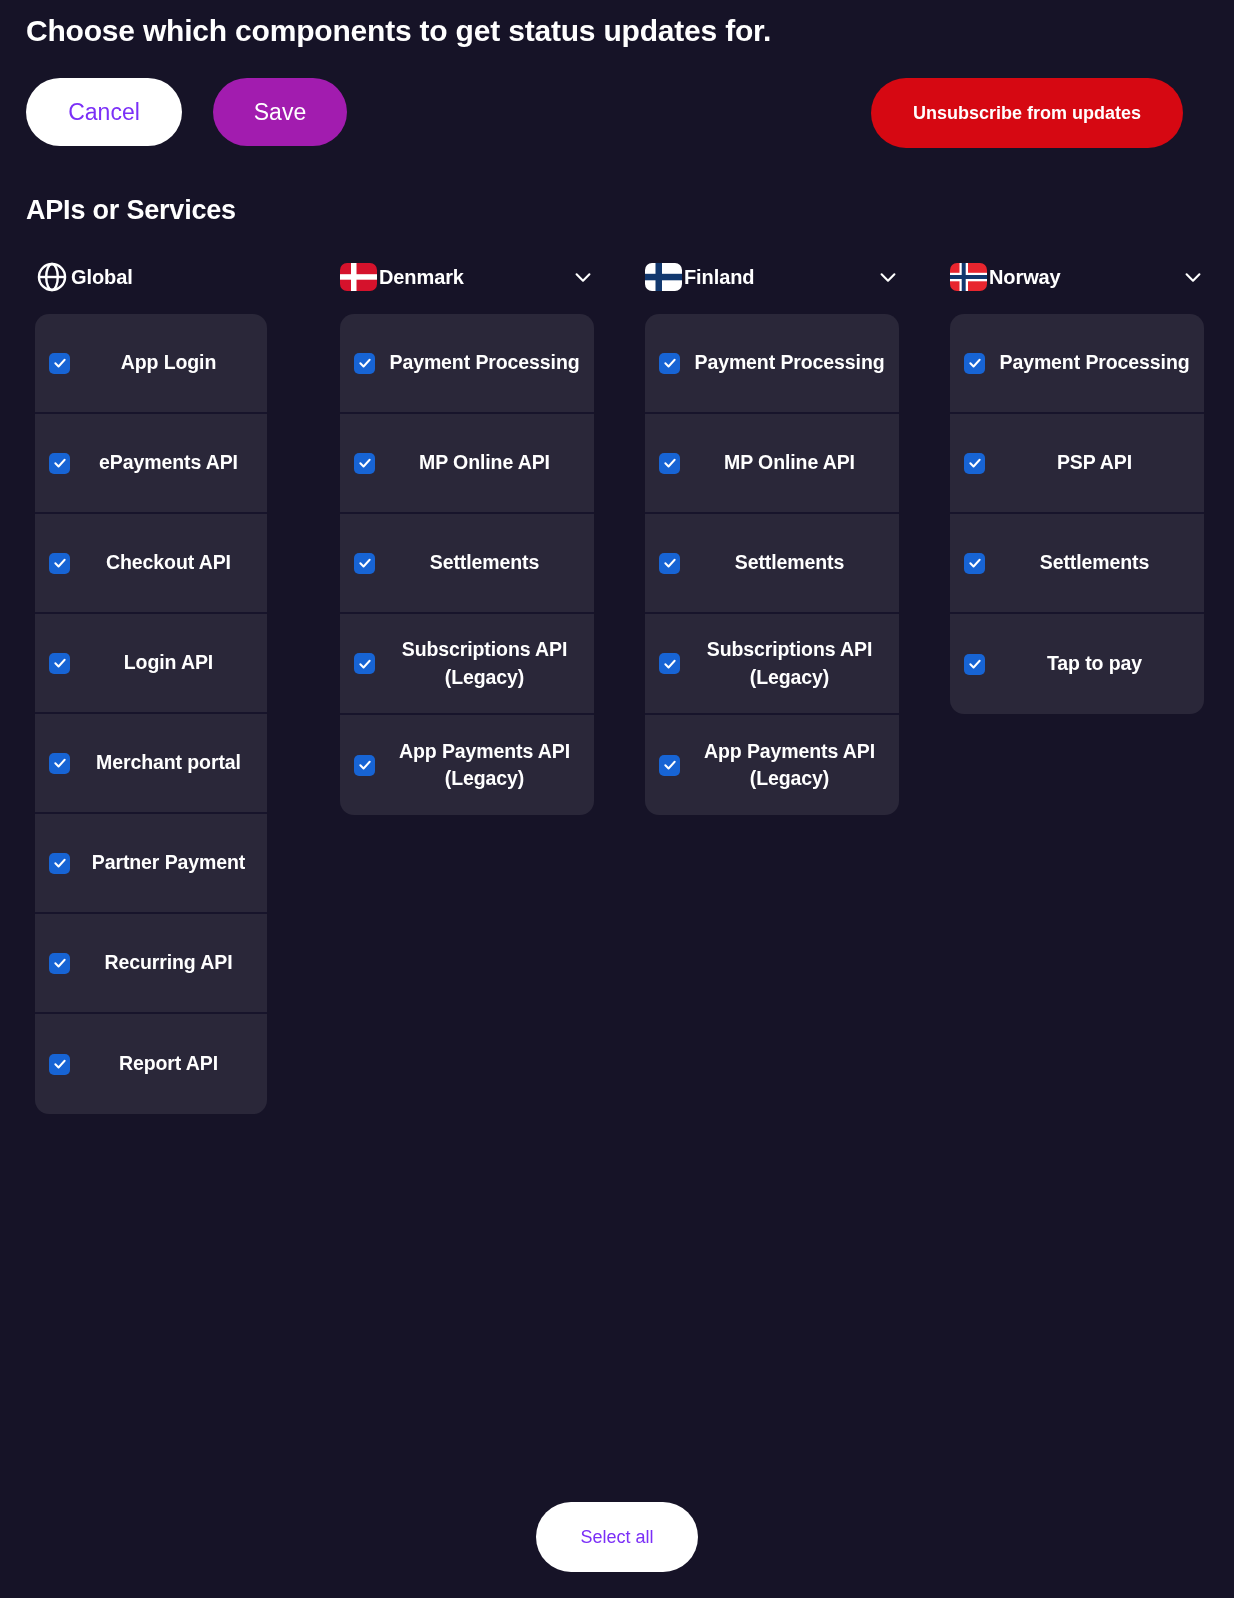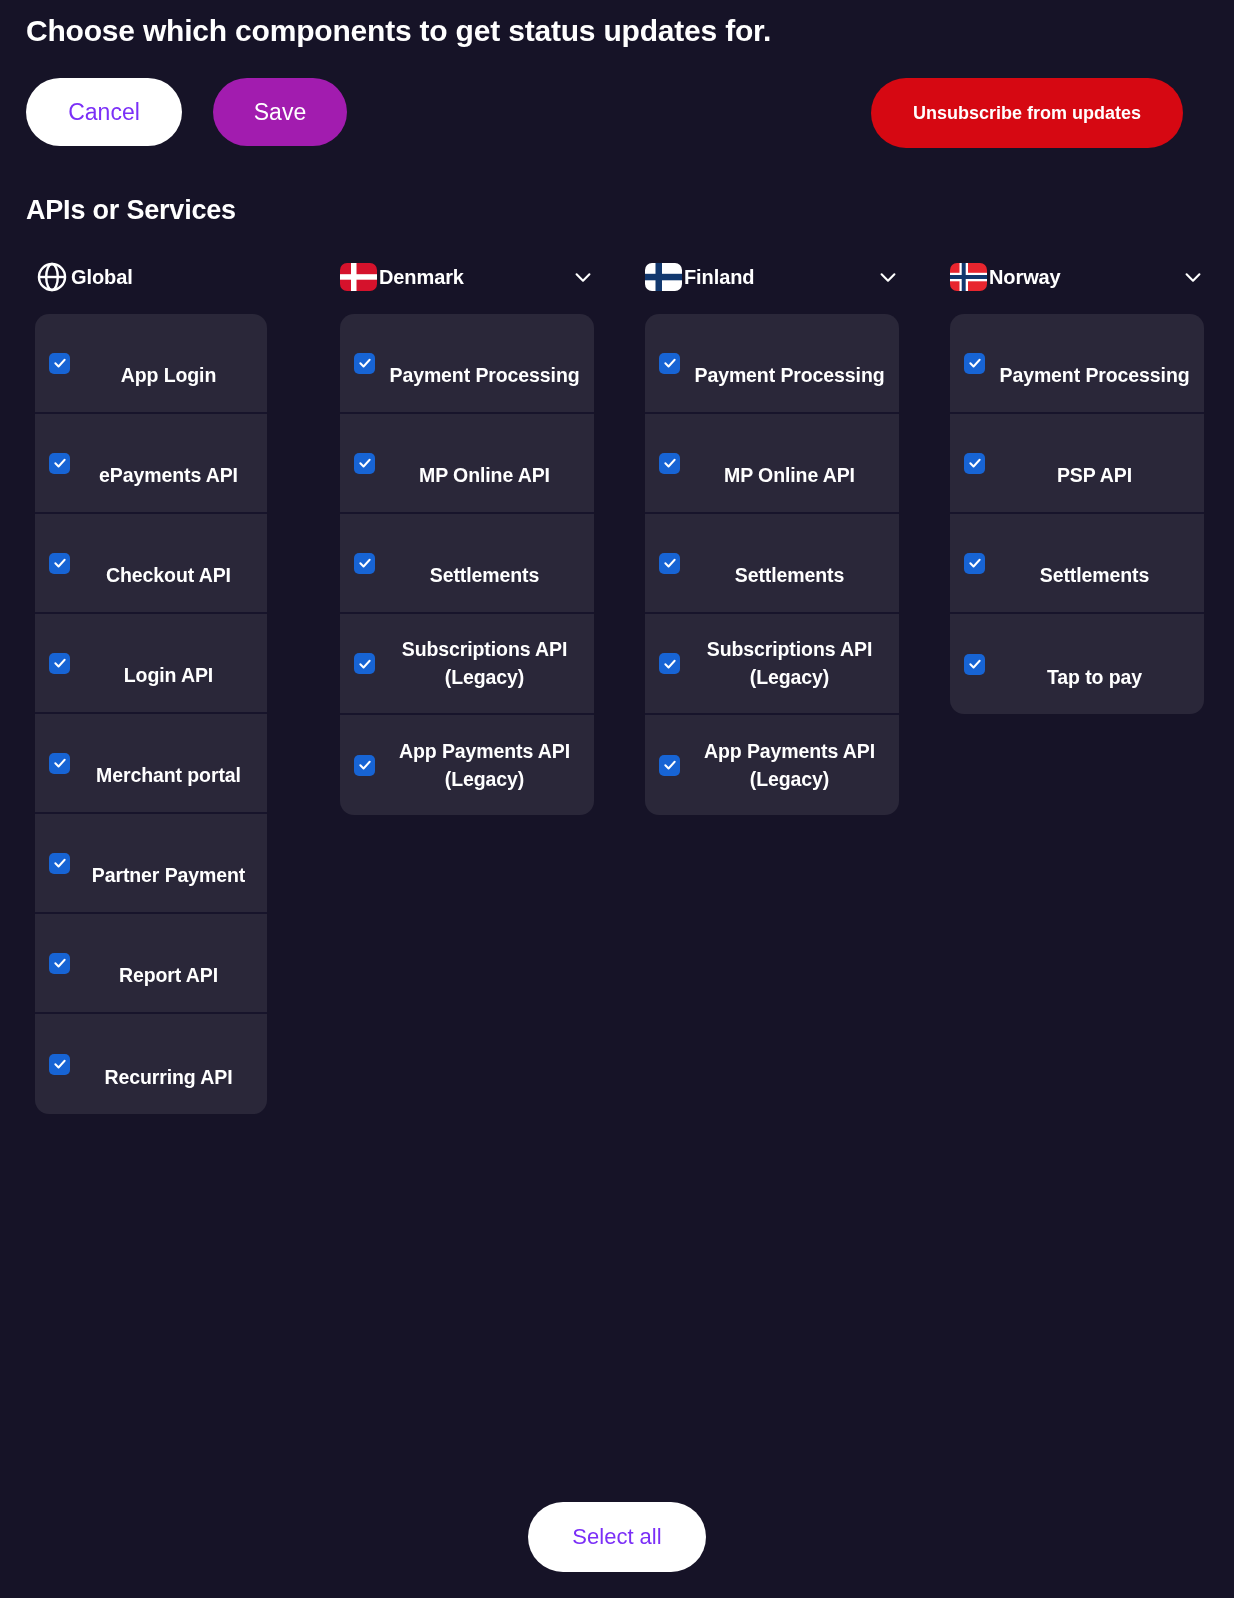--- a/index.html
+++ b/index.html
@@ -116,21 +116,21 @@
     margin-top: 16px;
     margin-left: 9px;
     width: 232px;
     background: #2a2739;
     border-radius: 14px;
     overflow: hidden;
   }
   .card.wide { width: 254px; }
   .row {
     display: flex;
-    align-items: flex-end;
+    align-items: center;
     gap: 14px;
     padding: 22px 14px;
     min-height: 100px;
     border-bottom: 2px solid #17142b;
   }
   .row:last-child { border-bottom: none; }
   .row .chk {
     width: 21px; height: 21px;
     border-radius: 5px;
     background: #1764d4;
@@ -154,21 +154,21 @@
   .select-all-wrap {
     position: absolute;
     left: 0; right: 0;
     bottom: 26px;
     display: flex;
     justify-content: center;
   }
   .btn-select-all {
     background: #ffffff;
     color: #7b2ff7;
-    font-size: 22px;
+    font-size: 18px;
     height: 70px;
     padding: 0 44px;
     border: none;
     border-radius: 999px;
     font-family: inherit;
     cursor: pointer;
   }
 </style>
 </head>
 <body>
@@ -243,29 +243,29 @@
               </svg>
             </span>
             <span class="rlabel">Partner Payment</span>
           </div>
           <div class="row">
             <span class="chk">
               <svg viewBox="0 0 24 24" fill="none" stroke="#ffffff" stroke-width="3.4" stroke-linecap="round" stroke-linejoin="round">
                 <polyline points="4,12.5 9.5,18 20,6.5"></polyline>
               </svg>
             </span>
+            <span class="rlabel">Recurring API</span>
+          </div>
+          <div class="row">
+            <span class="chk">
+              <svg viewBox="0 0 24 24" fill="none" stroke="#ffffff" stroke-width="3.4" stroke-linecap="round" stroke-linejoin="round">
+                <polyline points="4,12.5 9.5,18 20,6.5"></polyline>
+              </svg>
+            </span>
             <span class="rlabel">Report API</span>
-          </div>
-          <div class="row">
-            <span class="chk">
-              <svg viewBox="0 0 24 24" fill="none" stroke="#ffffff" stroke-width="3.4" stroke-linecap="round" stroke-linejoin="round">
-                <polyline points="4,12.5 9.5,18 20,6.5"></polyline>
-              </svg>
-            </span>
-            <span class="rlabel">Recurring API</span>
           </div>
         </div>
       </div>
       <div class="column">
         <div class="col-head">
           <span class="flag"><svg viewBox="0 0 37 28" preserveAspectRatio="none">
               <rect width="37" height="28" fill="#d5122c"></rect>
               <rect x="11" y="0" width="5.5" height="28" fill="#ffffff"></rect>
               <rect x="0" y="11.2" width="37" height="5.5" fill="#ffffff"></rect>
             </svg></span>

